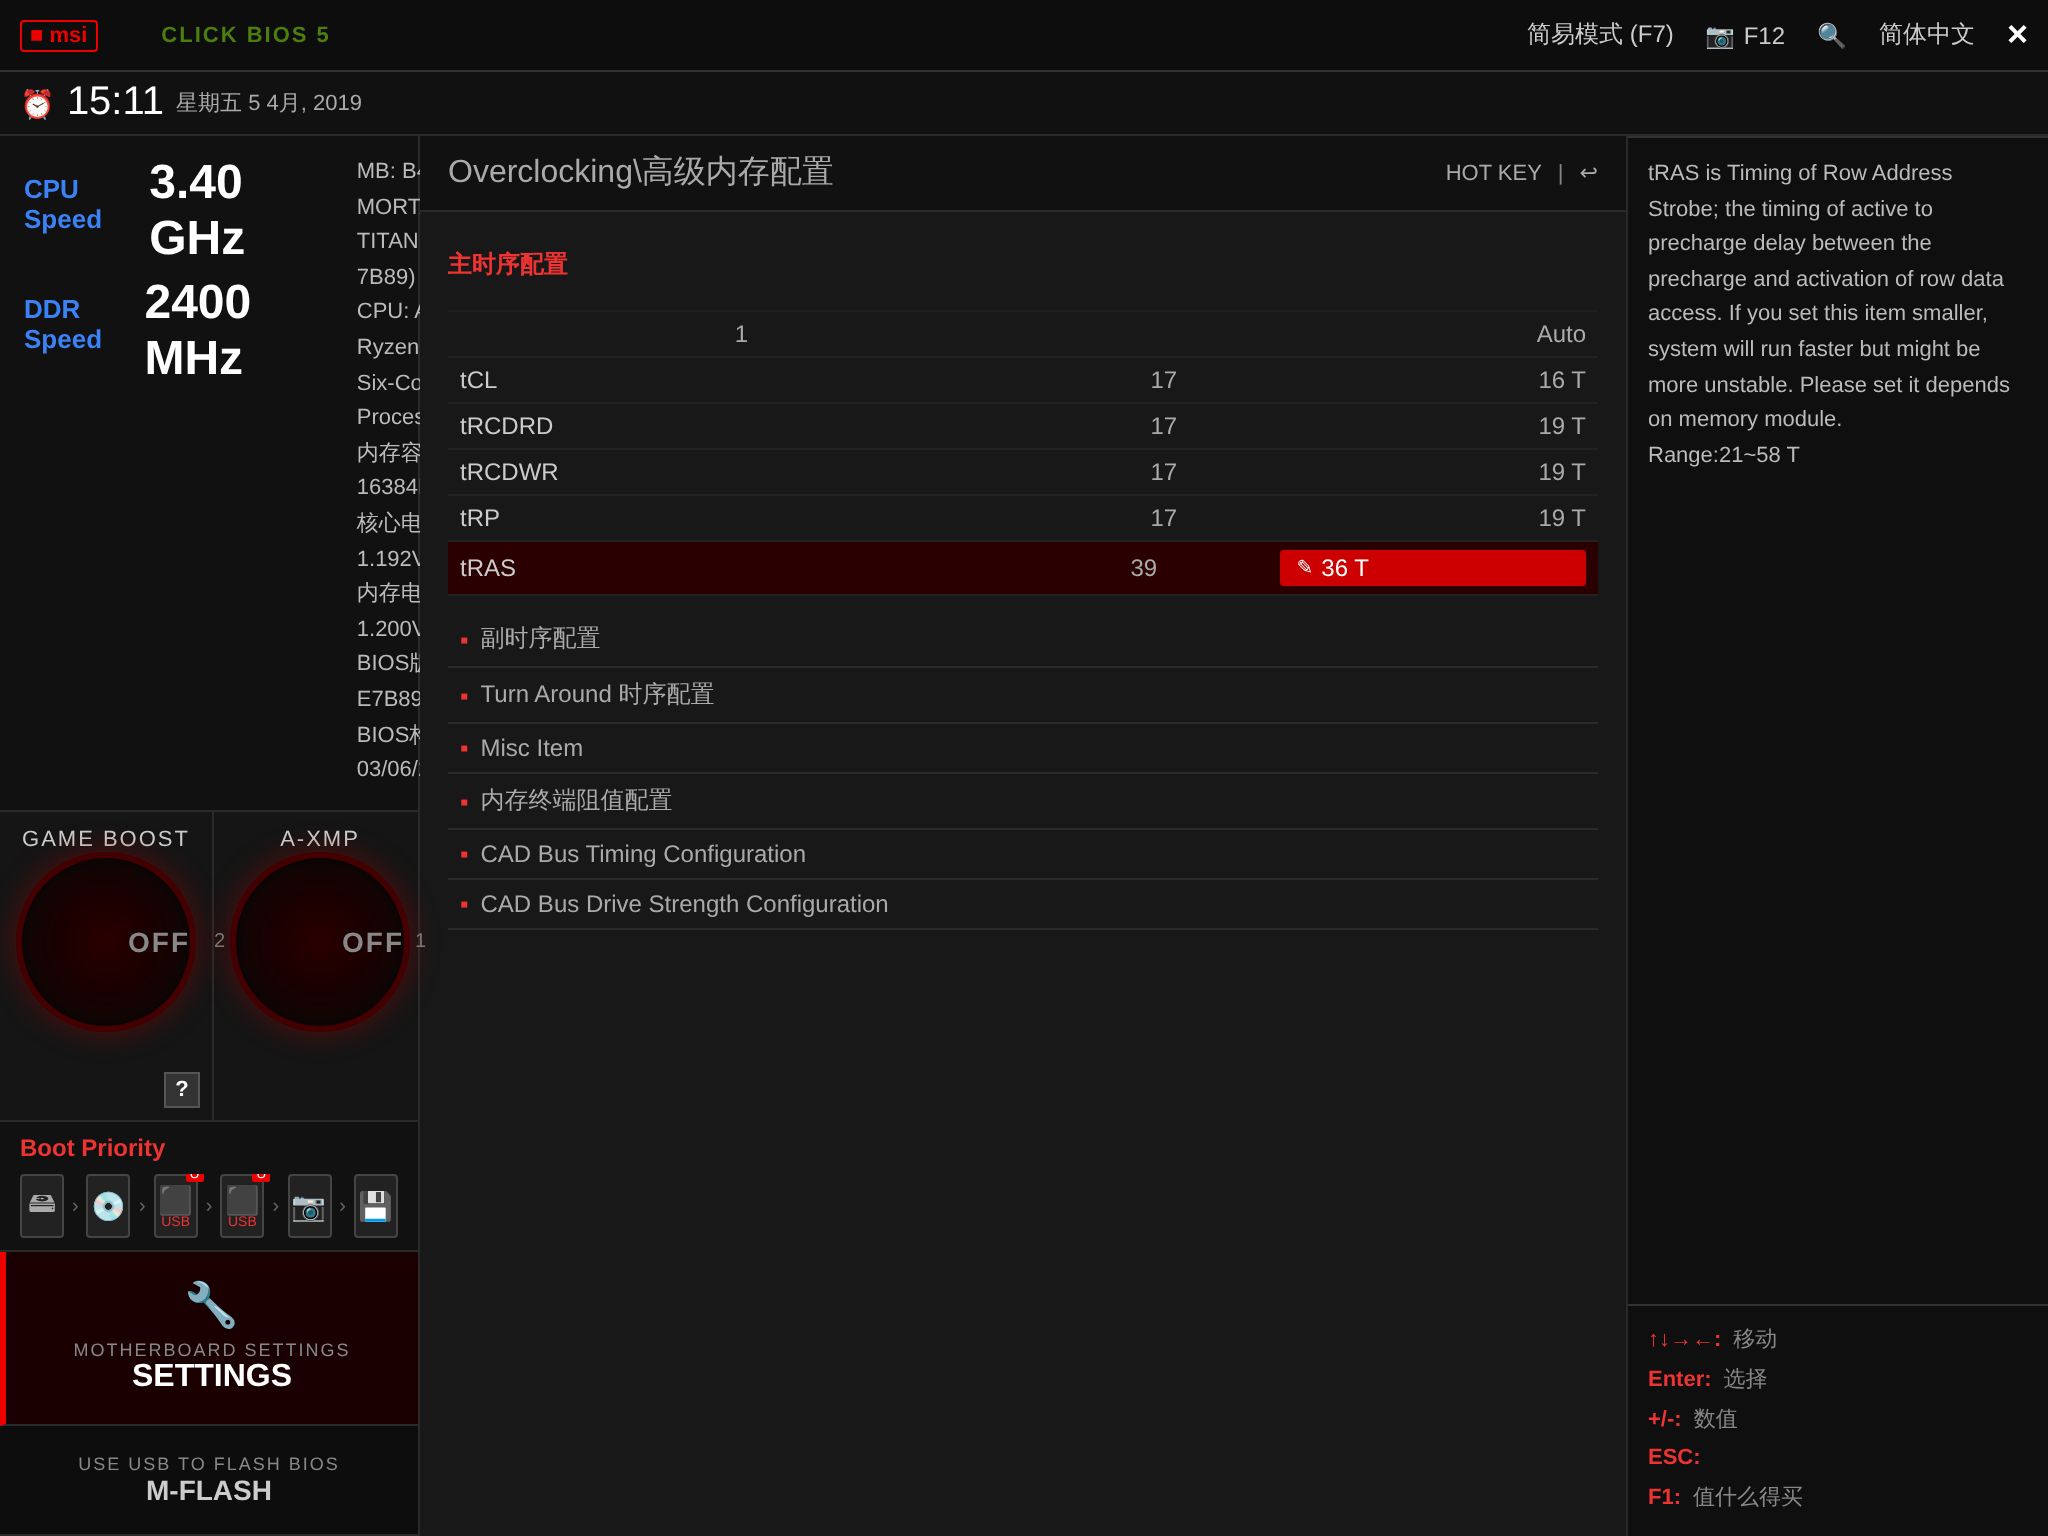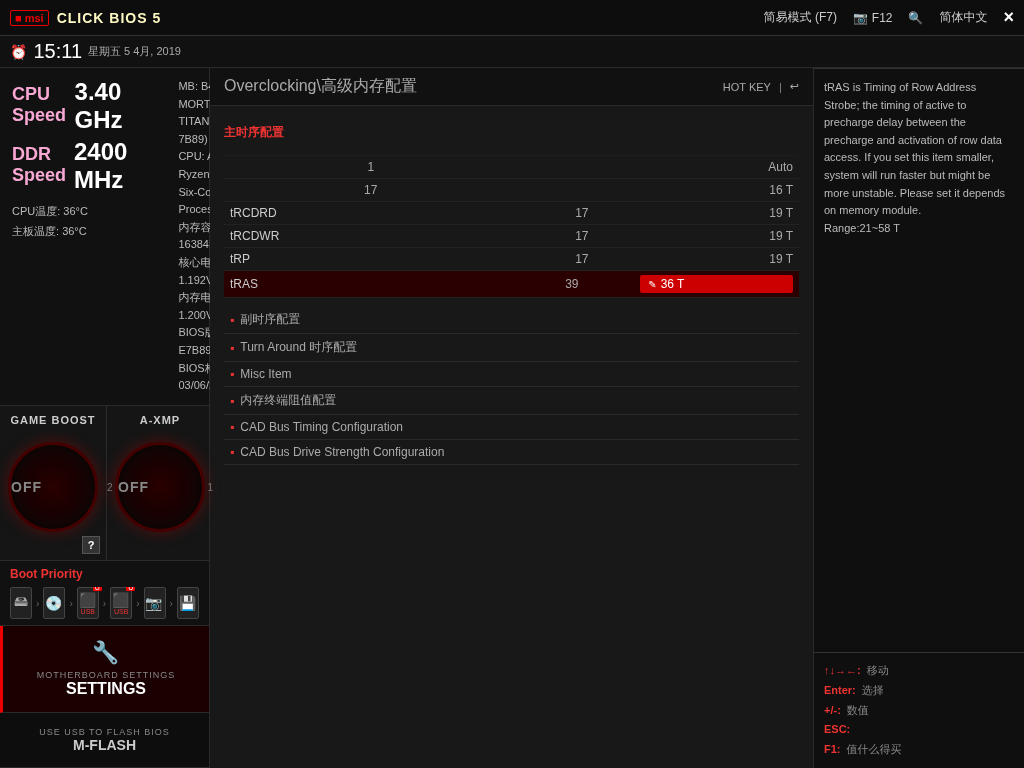--- a/index.html
+++ b/index.html
@@ -30,24 +30,25 @@
     }
     #msi-logo {
       color: #e00;
       font-weight: bold;
       font-size: 11px;
       border: 1px solid #e00;
       padding: 1px 4px;
       border-radius: 2px;
     }
     #bios-title {
-      color: #fef9c3;
-      font-size: 14px;
+      color: #4d7c0f;
+      font-size: 11px;
       font-weight: bold;
       letter-spacing: 1px;
+      margin-left: 24px;
     }
     #top-right {
       display: flex;
       align-items: center;
       gap: 16px;
     }
     .top-btn {
       color: #ccc;
       font-size: 12px;
       cursor: pointer;
@@ -96,21 +97,21 @@
     
     #speed-bar {
       background: #111;
       padding: 10px 12px;
       display: flex;
       gap: 20px;
       border-bottom: 1px solid #2a2a2a;
     }
     #cpu-ddr-speed { display: flex; flex-direction: column; gap: 4px; }
     .speed-row { display: flex; align-items: baseline; gap: 8px; }
-    .speed-label { color: #f9a8d4; font-size: 18px; font-weight: bold; width: 75px; }
+    .speed-label { color: #3b82f6; font-size: 13px; font-weight: bold; width: 75px; }
     .speed-value { color: #fff; font-size: 24px; font-weight: bold; }
 
     #sys-info-right {
       font-size: 11px;
       color: #bbb;
       line-height: 1.6;
     }
 
     
     #boost-area {
@@ -124,38 +125,38 @@
       display: flex;
       flex-direction: column;
       align-items: center;
       padding: 8px;
       position: relative;
     }
     #game-boost-section { border-right: 1px solid #2a2a2a; }
     .boost-label {
       color: #ccc;
       font-size: 11px;
-      font-weight: bold;
+      font-weight: normal;
       letter-spacing: 1px;
-      margin-bottom: 16px;
+      margin-bottom: 0;
     }
     .dial-container {
       position: relative;
       width: 90px;
       height: 90px;
     }
     .dial-outer {
       width: 90px;
       height: 90px;
       border-radius: 50%;
       background: radial-gradient(circle at center, #2a0000 0%, #1a0000 40%, #0d0d0d 100%);
       border: 3px solid #440000;
       display: flex;
       align-items: center;
-      justify-content: flex-start;
+      justify-content: flex-end;
       box-shadow: 0 0 15px rgba(180,0,0,0.4), inset 0 0 10px rgba(0,0,0,0.8);
     }
     .dial-off {
       color: #888;
       font-size: 14px;
       font-weight: bold;
       letter-spacing: 1px;
     }
     .dial-number {
       position: absolute;
@@ -427,30 +428,20 @@
     <div id="speed-bar">
       <div id="cpu-ddr-speed">
         <div class="speed-row">
           <span class="speed-label">CPU Speed</span>
           <span class="speed-value">3.40 GHz</span>
         </div>
         <div class="speed-row">
           <span class="speed-label">DDR Speed</span>
           <span class="speed-value">2400 MHz</span>
         </div>
-        <div id="temps-area" style="padding:0;margin-top:4px;">
-          <div>
-            <span>CPU温度:</span>
-            <span>36°C</span>
-          </div>
-          <div>
-            <span>主板温度:</span>
-            <span>36°C</span>
-          </div>
-        </div>
       </div>
       <div id="sys-info-right" style="margin-left:10px;">
         <div>MB: B450M MORTAR TITANIUM (MS-7B89)</div>
         <div>CPU: AMD Ryzen 5 2600 Six-Core Processor</div>
         <div>内存容量: 16384MB</div>
         <div>核心电压: 1.192V</div>
         <div>内存电压: 1.200V</div>
         <div>BIOS版本: E7B89AMS.A60</div>
         <div>BIOS构建日期: 03/06/2019</div>
       </div>
@@ -542,20 +533,21 @@
         <span class="row-val1"></span>
         <span class="row-val2"></span>
       </div>
 
       <div id="rows-container">
           <div class="settings-row">
             <span class="row-val1">1</span>
             <span class="row-val2">Auto</span>
           </div>
           <div class="settings-row">
+            <span class="row-name">tCL</span>
             <span class="row-val1">17</span>
             <span class="row-val2">16 T</span>
           </div>
           <div class="settings-row">
             <span class="row-name">tRCDRD</span>
             <span class="row-val1">17</span>
             <span class="row-val2">19 T</span>
           </div>
           <div class="settings-row">
             <span class="row-name">tRCDWR</span>

